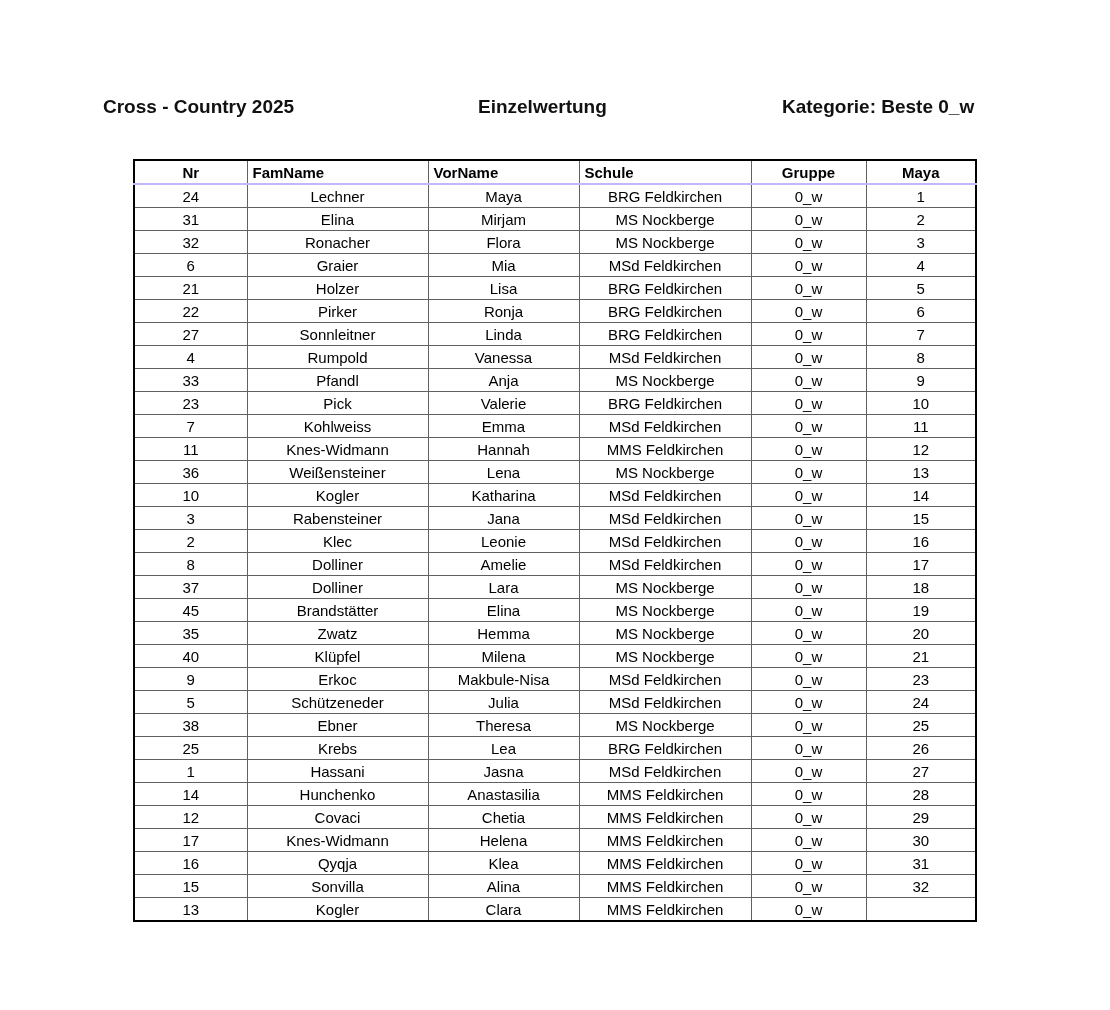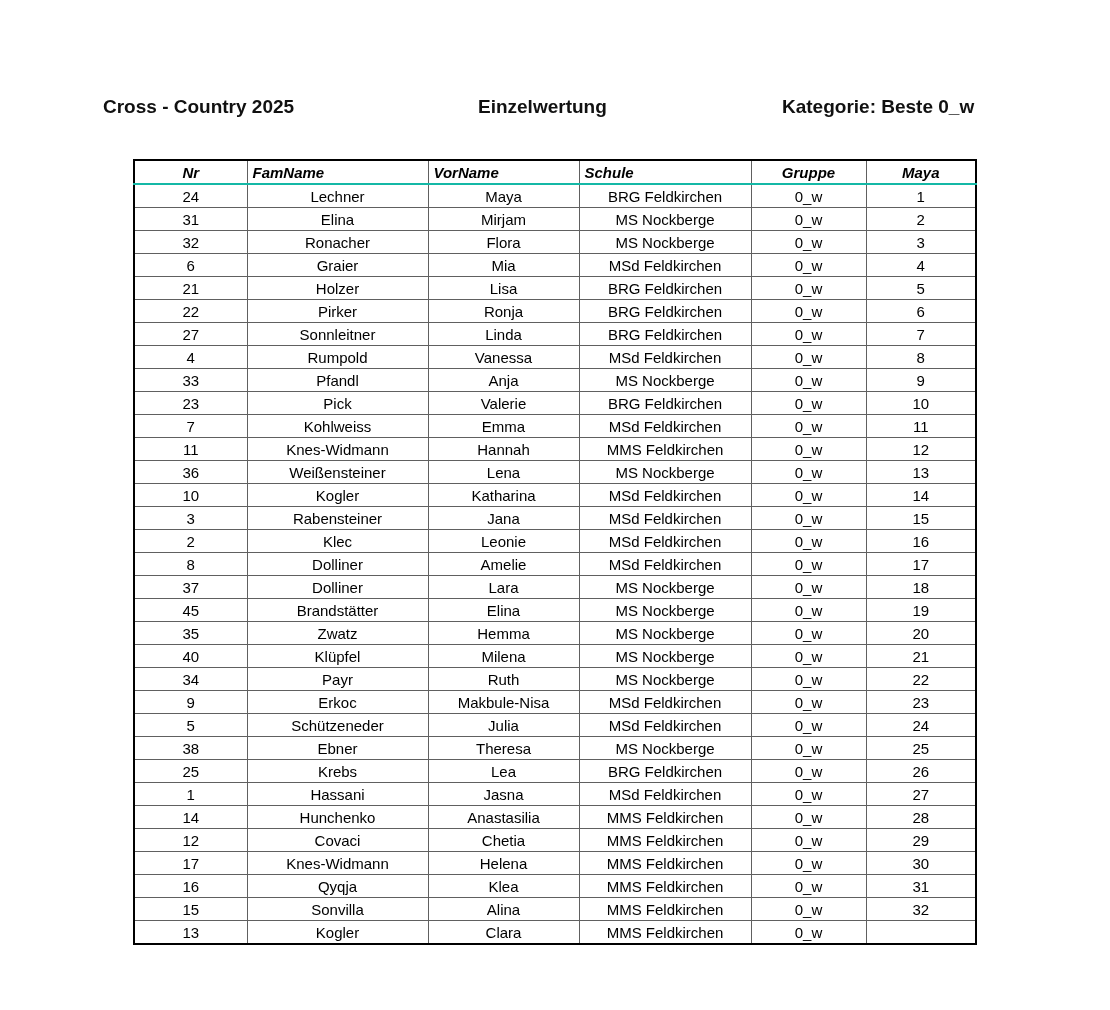--- a/index.html
+++ b/index.html
@@ -37,23 +37,22 @@
     border: 1px solid #606060;
     font-size: 15px;
     height: 22px;
     padding: 0 3px;
     overflow: hidden;
     white-space: nowrap;
     vertical-align: middle;
   }
   table.results th {
     font-weight: bold;
-    border-bottom: 2px solid #14b8a6;
+    border-bottom: 2px solid #c4b5fd;
     text-align: center;
-    font-style: italic;
   }
   
   table.results th:nth-child(2),
   table.results th:nth-child(3),
   table.results th:nth-child(4) { text-align: left; padding-left: 5px; }
   table.results td { text-align: center; font-weight: normal; }
 </style>
 </head>
 <body>
 
@@ -247,28 +246,20 @@
         </tr>
         <tr>
           <td>40</td>
           <td>Klüpfel</td>
           <td>Milena</td>
           <td>MS Nockberge</td>
           <td>0_w</td>
           <td>21</td>
         </tr>
         <tr>
-          <td>34</td>
-          <td>Payr</td>
-          <td>Ruth</td>
-          <td>MS Nockberge</td>
-          <td>0_w</td>
-          <td>22</td>
-        </tr>
-        <tr>
           <td>9</td>
           <td>Erkoc</td>
           <td>Makbule-Nisa</td>
           <td>MSd Feldkirchen</td>
           <td>0_w</td>
           <td>23</td>
         </tr>
         <tr>
           <td>5</td>
           <td>Schützeneder</td>

